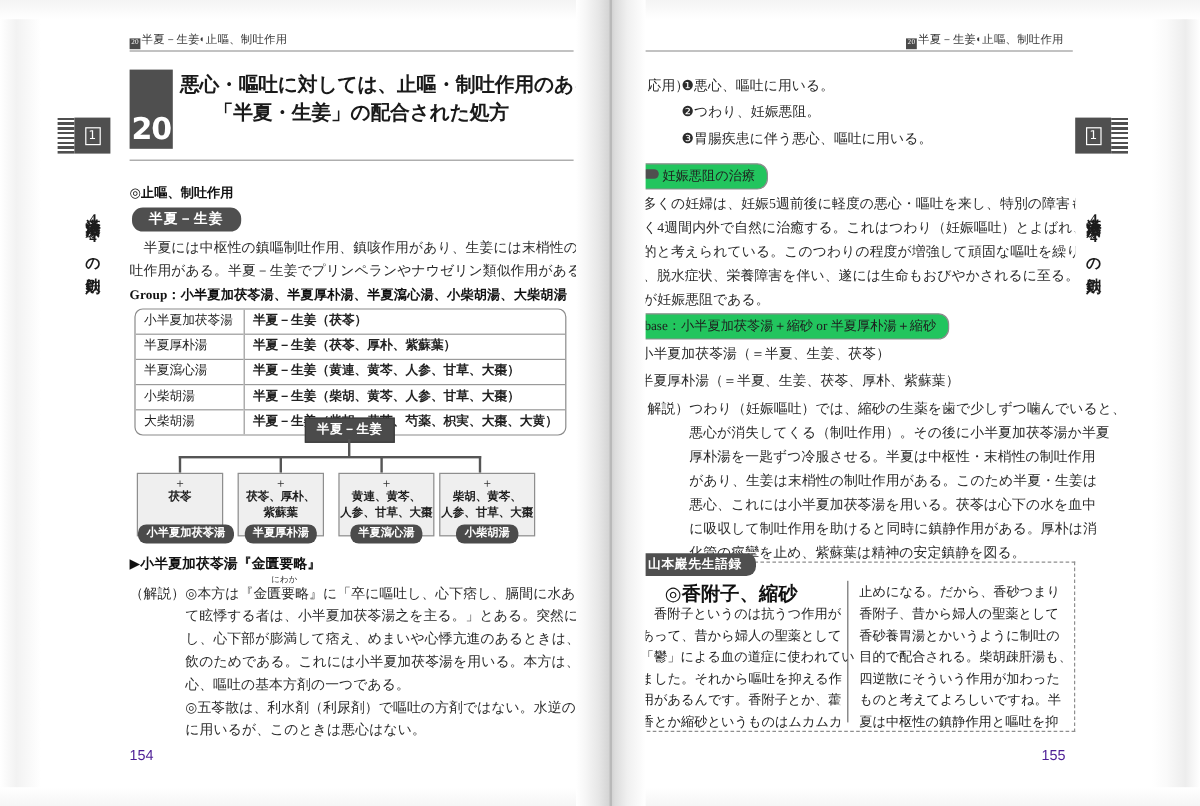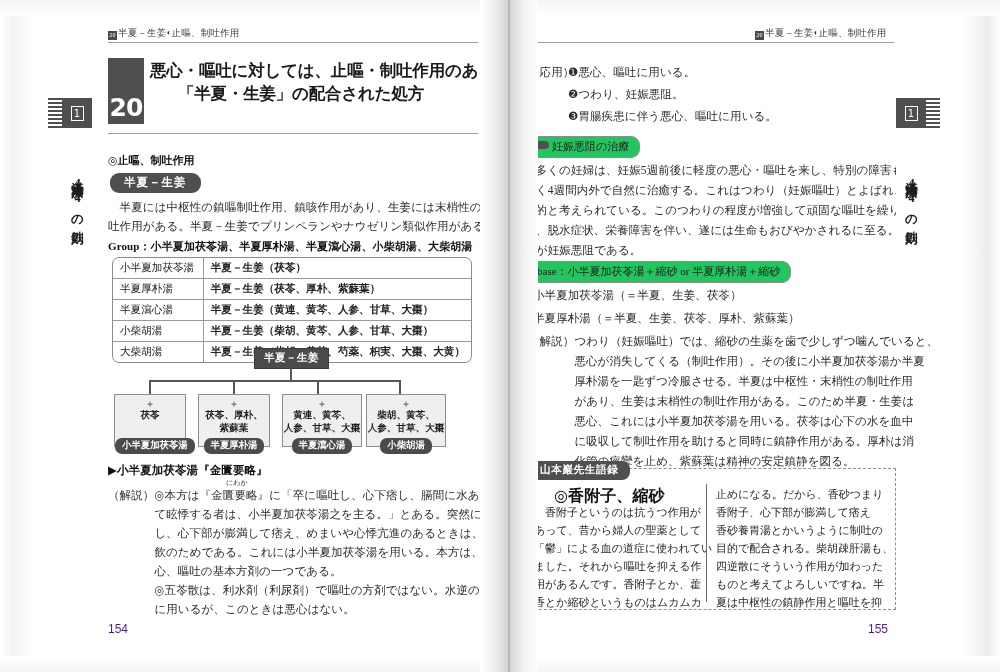--- a/index.html
+++ b/index.html
@@ -433,21 +433,21 @@
         <div class="qline" style="left:0; top:0px;">　香附子というのは抗うつ作用が</div>
         <div class="qline" style="left:0; top:18px;">あって、昔から婦人の聖薬として</div>
         <div class="qline" style="left:0; top:36px;">「鬱」による血の道症に使われてい</div>
         <div class="qline" style="left:0; top:54px;">ました。それから嘔吐を抑える作</div>
         <div class="qline" style="left:0; top:72px;">用があるんです。香附子とか、藿</div>
         <div class="qline" style="left:0; top:90px;">香とか縮砂というものはムカムカ</div>
       </div>
 
       <div class="qcol" style="left:216px; top:486px;">
         <div class="qline" style="left:0; top:0px;">止めになる。だから、香砂つまり</div>
-        <div class="qline" style="left:0; top:18px;">香附子、心下部が膨満して痞え</div>
+        <div class="qline" style="left:0; top:18px;">香附子、昔から婦人の聖薬として</div>
         <div class="qline" style="left:0; top:36px;">香砂養胃湯とかいうように制吐の</div>
         <div class="qline" style="left:0; top:54px;">目的で配合される。柴胡疎肝湯も、</div>
         <div class="qline" style="left:0; top:72px;">四逆散にそういう作用が加わった</div>
         <div class="qline" style="left:0; top:90px;">ものと考えてよろしいですね。半</div>
         <div class="qline" style="left:0; top:108px;">夏は中枢性の鎮静作用と嘔吐を抑</div>
       </div>
 
       <div class="folio" style="left:368px; top:622px;">155</div>
 
       <div class="tab" style="left:396px; top:98px;">

